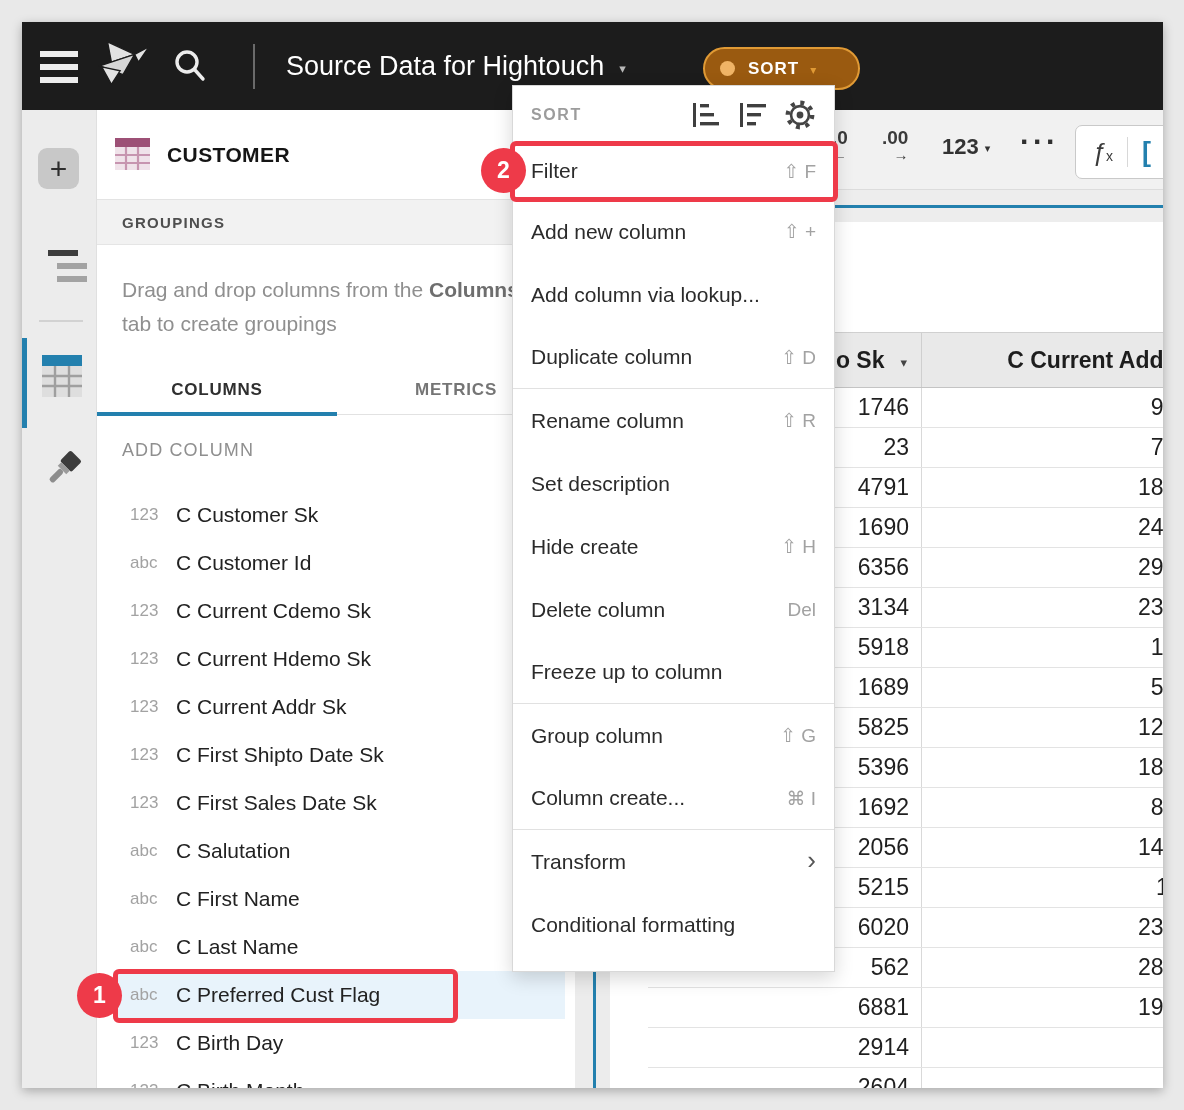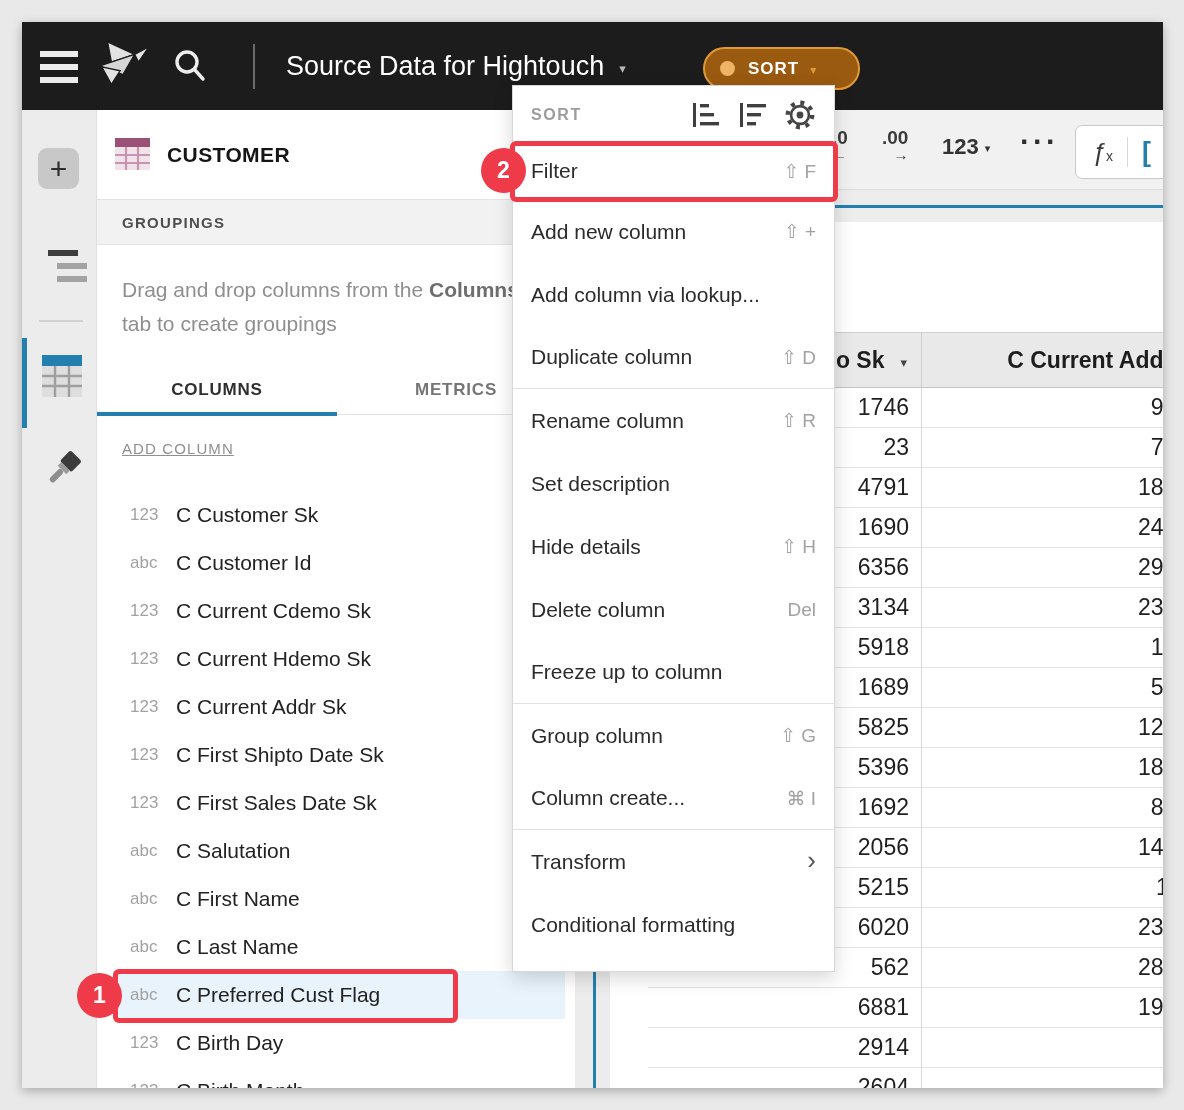--- a/index.html
+++ b/index.html
@@ -52,21 +52,21 @@
              font-size:15px;font-weight:700;color:#4e4e4e;letter-spacing:1.3px;}
   .hint{position:absolute;left:25px;top:163px;width:440px;font-size:21px;color:#8f8f8f;
         line-height:34px;}
   .hint b{color:#6e6e6e;font-weight:700;}
   .tabs{position:absolute;left:0;top:255px;width:478px;height:50px;border-bottom:1px solid #e2e2e2;}
   .tab{position:absolute;top:0;height:50px;line-height:50px;text-align:center;font-size:17px;
        font-weight:700;letter-spacing:.8px;cursor:pointer;}
   .tab.t1{left:0;width:240px;color:#2f2f2f;}
   .tab.t2{left:240px;width:238px;color:#757575;}
   .tab-underline{position:absolute;left:0;top:47px;width:240px;height:4px;background:#2380ae;}
-  .addcol{position:absolute;left:25px;top:330px;font-size:15px;color:#8f8f8f;letter-spacing:1.1px;text-decoration:underline;}
+  .addcol{position:absolute;left:25px;top:330px;font-size:18px;color:#8f8f8f;letter-spacing:1.1px;}
   .col-list{position:absolute;left:0;top:381px;width:478px;}
   .col-item{height:48px;display:flex;align-items:center;padding-left:33px;width:478px;cursor:pointer;}
   .col-item .ctype{width:46px;font-size:17px;color:#a2a2a2;flex:0 0 46px;}
   .col-item .cname{font-size:21px;color:#222222;white-space:nowrap;}
   .col-item.hl{margin-left:16px;width:452px;padding-left:17px;background:#e8f3fb;}
 
   
   .gutter{position:absolute;left:553px;top:88px;width:35px;height:978px;background:#ececec;cursor:col-resize;}
   .blue-vline{position:absolute;left:18px;top:0;width:3px;height:100%;background:#2380ae;}
 
@@ -429,21 +429,21 @@
             <span class="mi-short">⇧ D</span>
           </div>
           <div class="menu-item">
             <span class="mi-label">Rename column</span>
             <span class="mi-short">⇧ R</span>
           </div>
           <div class="menu-item">
             <span class="mi-label">Set description</span>
           </div>
           <div class="menu-item">
-            <span class="mi-label">Hide details</span>
+            <span class="mi-label">Hide create</span>
             <span class="mi-short">⇧ H</span>
           </div>
           <div class="menu-item">
             <span class="mi-label">Delete column</span>
             <span class="mi-short">Del</span>
           </div>
           <div class="menu-item div-after">
             <span class="mi-label">Freeze up to column</span>
           </div>
           <div class="menu-item">

